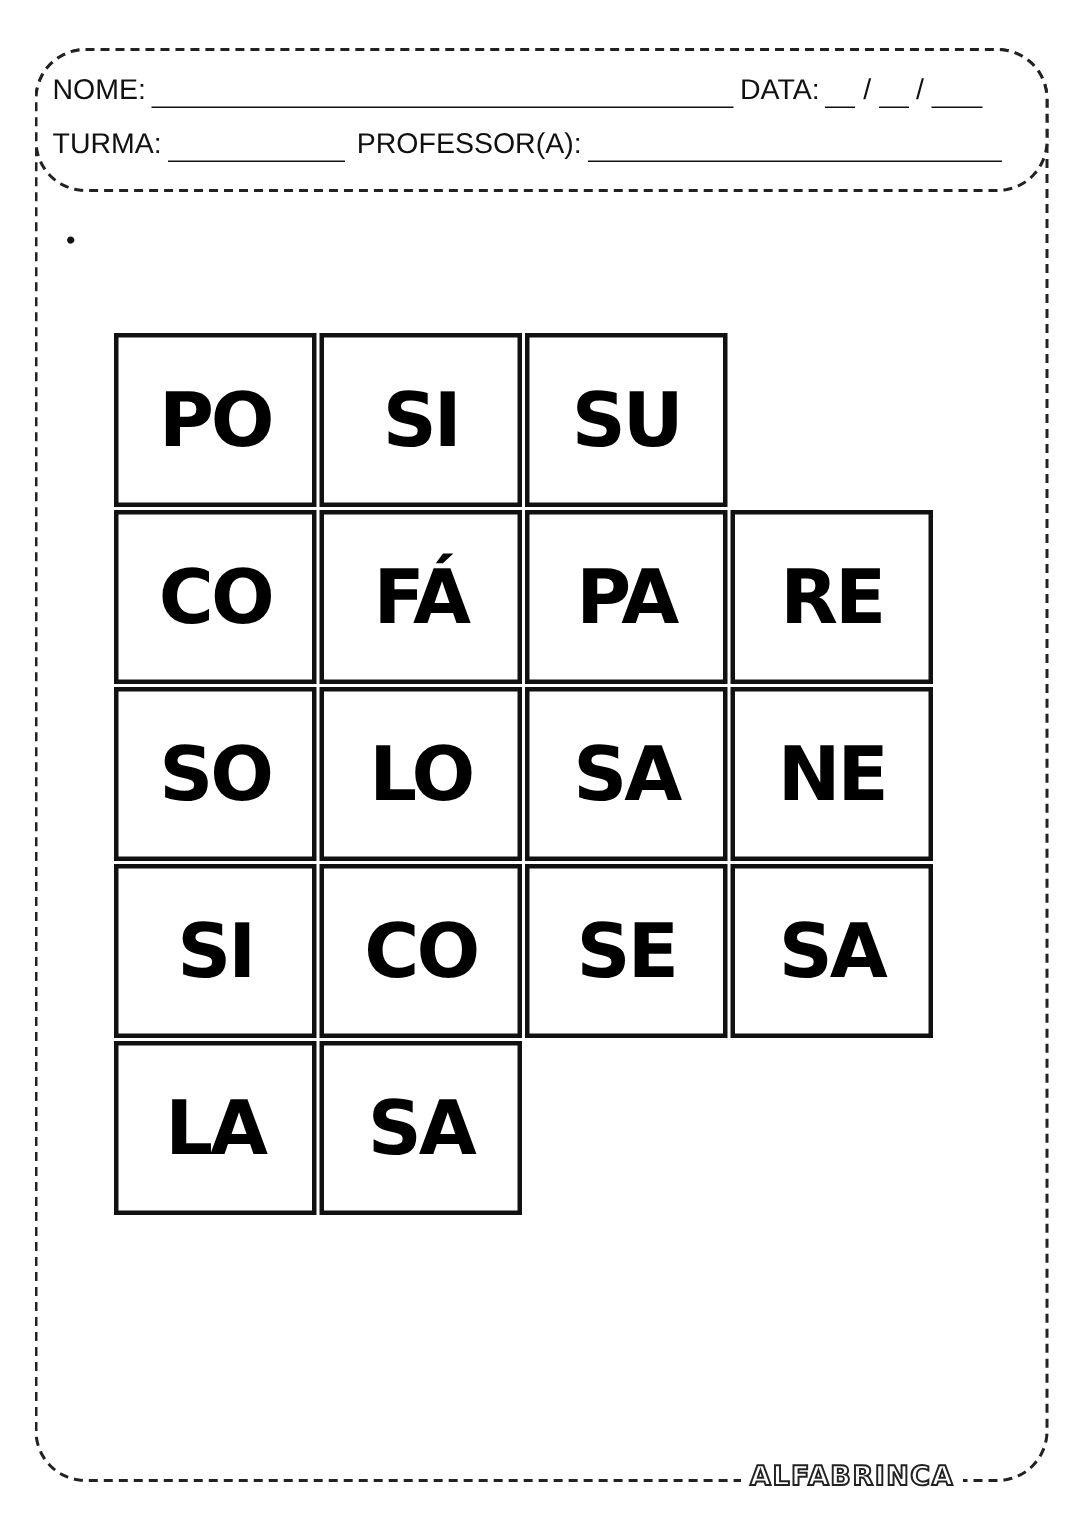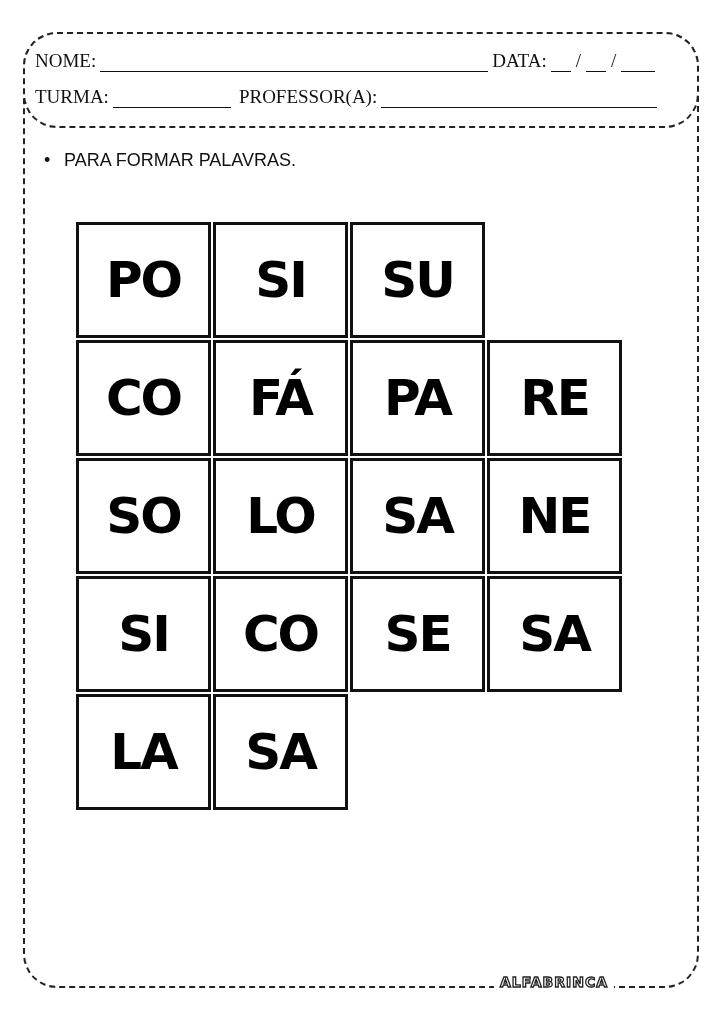--- a/index.html
+++ b/index.html
@@ -7,40 +7,40 @@
            font-family: "Liberation Sans", "DejaVu Sans", sans-serif; color: #111; }
 
     .page-frame { position: absolute; left: 23px; top: 32px; width: 676px; height: 956px;
                   border: 2px dashed #222; border-radius: 34px; box-sizing: border-box; }
 
     .header-box { position: absolute; left: 23px; top: 32px; width: 676px; height: 96px;
                   border: 2px dashed #222; border-radius: 34px; box-sizing: border-box;
                   background: #fff; }
 
     .field-row { position: absolute; left: 10px; right: 16px; display: flex; align-items: flex-end;
-                 font-size: 19px; line-height: 22px; color: #111; white-space: nowrap; font-family: Liberation Serif, serif; }
+                 font-size: 19px; line-height: 22px; color: #111; white-space: nowrap; }
     .row1 { top: 16px; }
     .row2 { top: 52px; align-items: flex-end; }
     .blank { display: inline-block; border-bottom: 1.5px solid #111; height: 18px; margin: 0 4px; }
     .slash { margin: 0 1px; }
 
     .instruction { position: absolute; left: 64px; top: 148px; width: 600px;
                    font-size: 18px; line-height: 25px; color: #111; }
     .bullet { position: absolute; left: -20px; top: 0; font-size: 18px; }
 
     .syllable-grid { position: absolute; left: 76px; top: 222px; width: 550px; }
     .grid-row { display: flex; height: 118px; }
     .card { width: 135px; height: 116px; border: 3px solid #111; box-sizing: border-box;
             margin: 0 2px 2px 0; display: flex; align-items: center; justify-content: center;
             background: #fff; }
     .card span { font-family: "DejaVu Sans", sans-serif; font-weight: bold; font-size: 50px;
                  letter-spacing: -2px; color: #000; }
 
     .brand { position: absolute; left: 494px; top: 974px; padding: 0 6px; background: #fff;
-             font-family: "DejaVu Sans", sans-serif; font-weight: bold; font-size: 14px;
+             font-family: "DejaVu Sans", sans-serif; font-weight: bold; font-size: 18px;
              letter-spacing: 1px; color: #fff;
              -webkit-text-stroke: 1.3px #222; }
   </style>
 </head>
 <body>
 
 <div class="page-frame"></div>
 
 <div class="header-box">
   <div class="field-row row1">
@@ -56,21 +56,20 @@
   <div class="field-row row2">
     <span>TURMA:</span>
     <span class="blank" style="width:118px; margin-right:8px"></span>
     <span>PROFESSOR(A):</span>
     <span class="blank" style="width:276px"></span>
   </div>
 </div>
 
 <div class="instruction">
   <span class="bullet">•</span>
-  <div>PARA FORMAR PALAVRAS.</div>
 </div>
 
 <div class="syllable-grid">
   <div class="grid-row">
     <div class="card">
         <span>PO</span>
       </div>
     <div class="card">
         <span>SI</span>
       </div>

